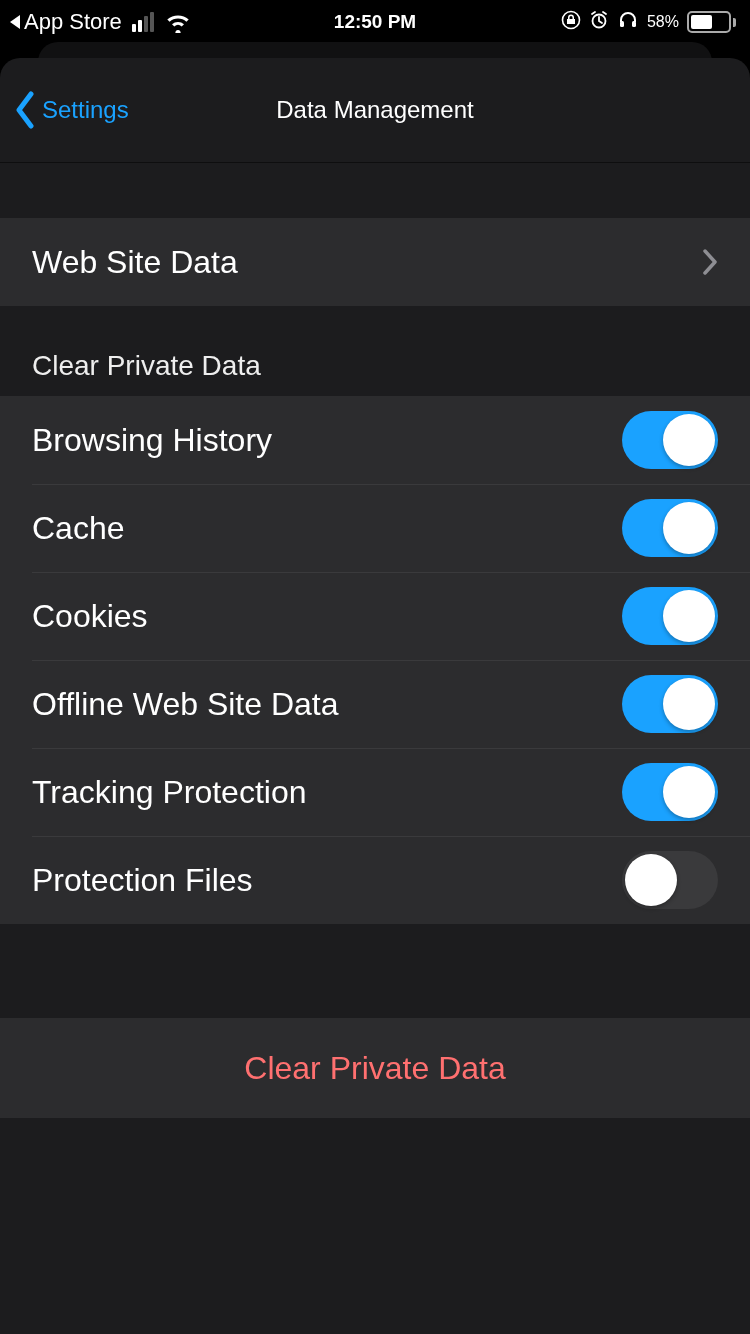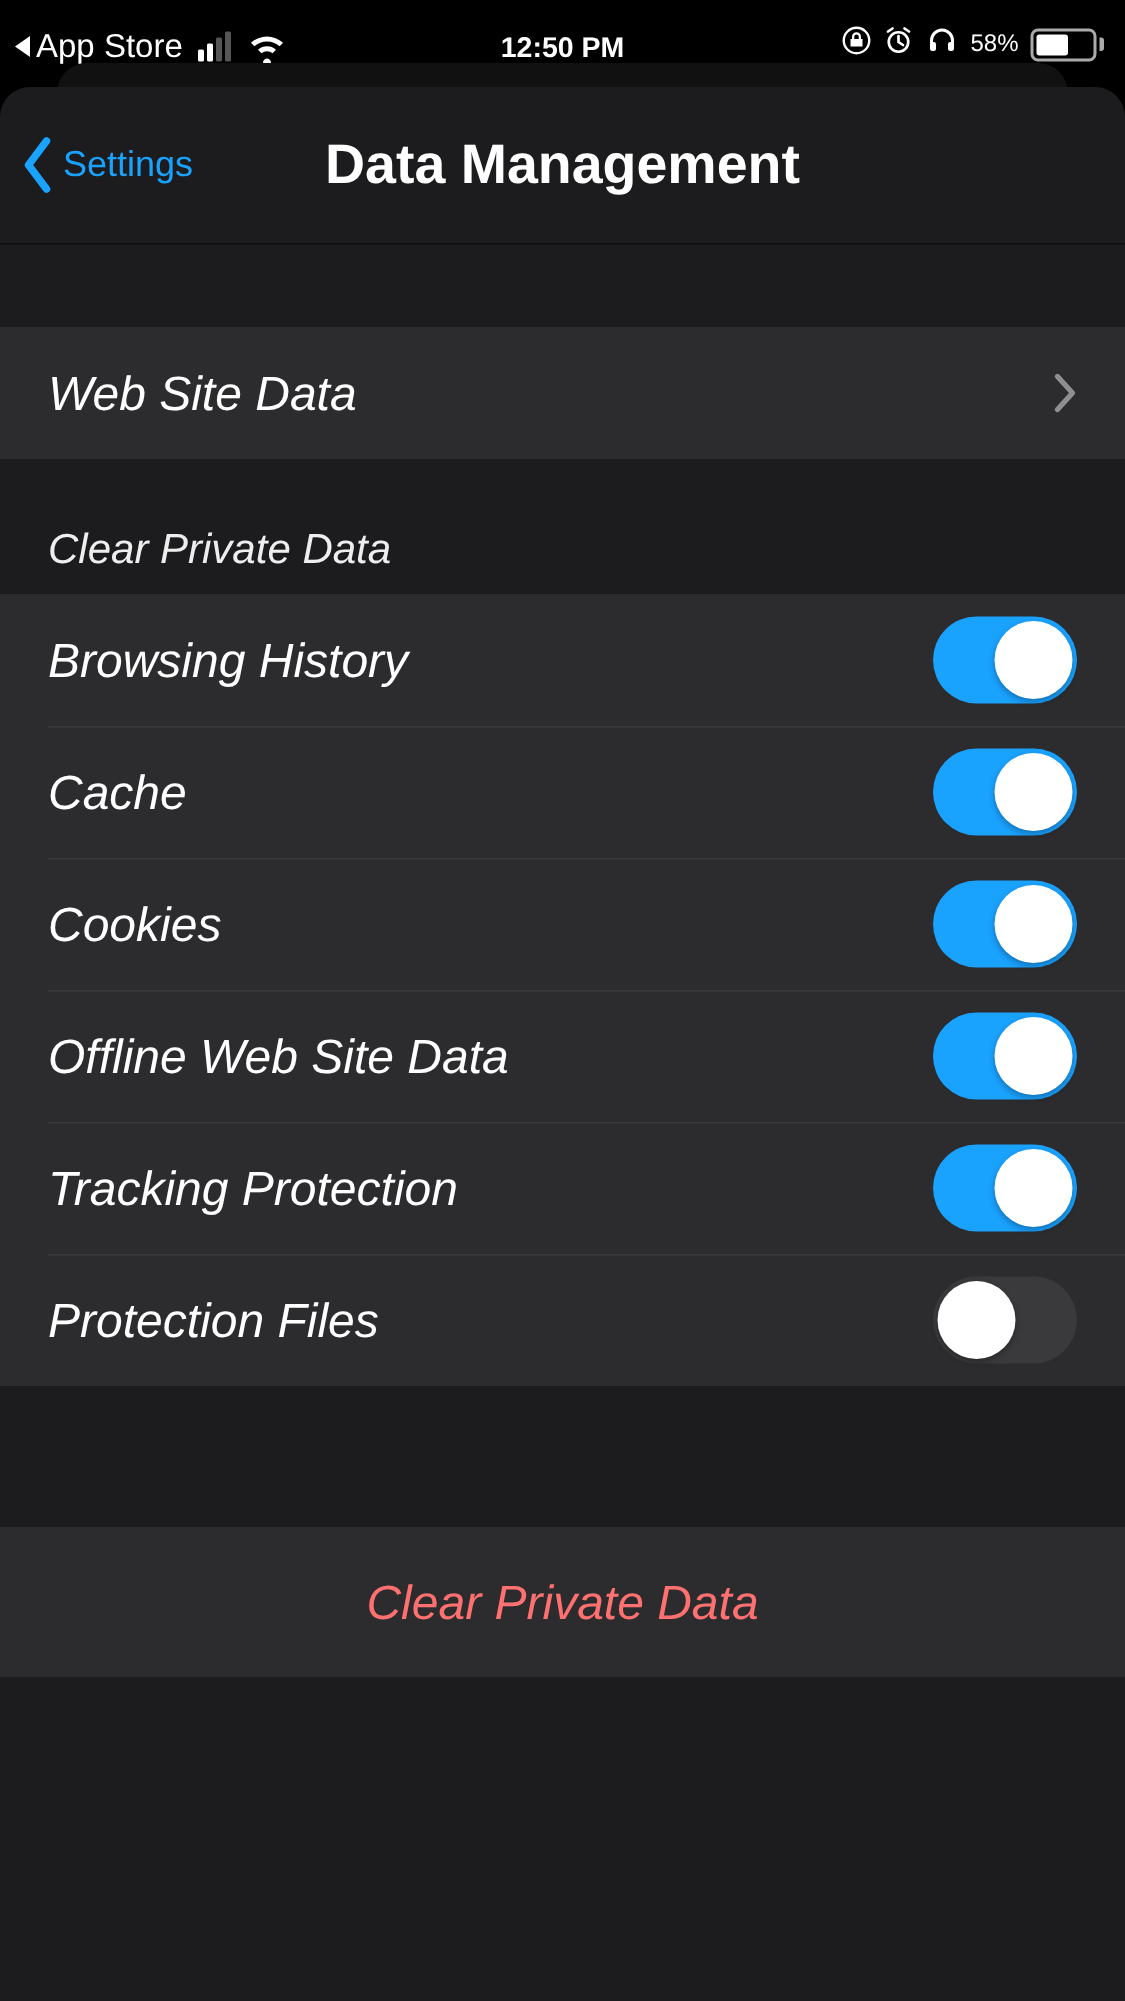--- a/index.html
+++ b/index.html
@@ -20,21 +20,21 @@
       width: 750px;
       height: 1334px;
       background: #000;
       position: relative;
     }
 
     
     .status-bar {
       height: 44px;
       display: flex;
-      align-items: flex-end;
+      align-items: center;
       justify-content: space-between;
       padding: 0 14px 0 10px;
       font-size: 24px;
       font-weight: 500;
       color: #fff;
     }
     .status-left {
       display: flex;
       align-items: center;
       gap: 10px;
@@ -146,27 +146,26 @@
       color: #1aa2ff;
       font-size: 24px;
       font-weight: 400;
       padding-left: 14px;
     }
     .back-chevron svg { display:block; }
     .nav-title {
       position: absolute;
       left: 50%;
       transform: translateX(-50%);
-      font-size: 37px;
-      font-weight: 700;
+      font-size: 24px;
+      font-weight: 400;
     }
 
     .content {
       background: #1c1c1e;
-      font-style: italic;
     }
     .section-gap {
       height: 55px;
       background: #1c1c1e;
     }
     .section-gap.big { height: 94px; }
 
     .section-header {
       padding: 44px 32px 14px 32px;
       font-size: 28px;

